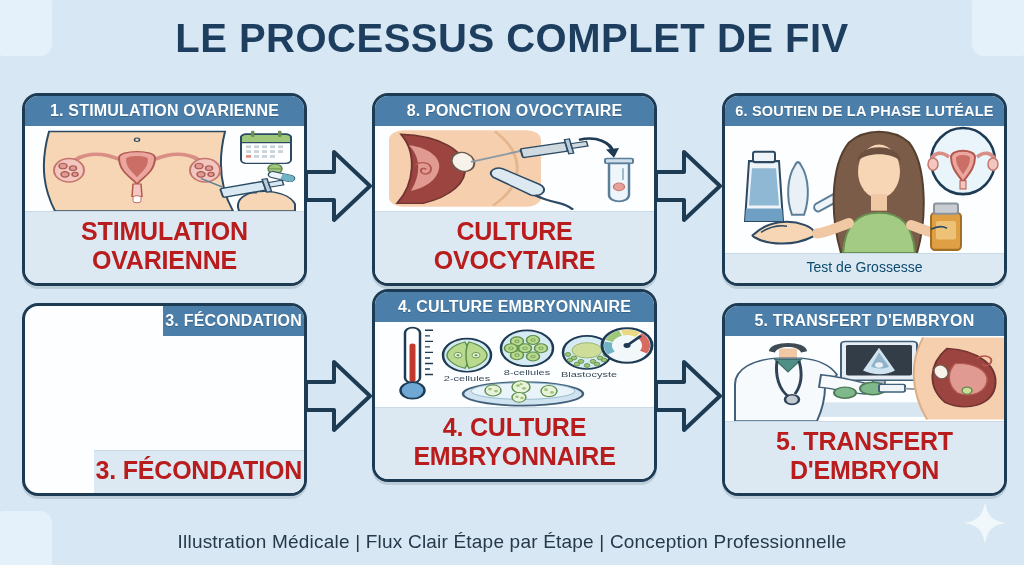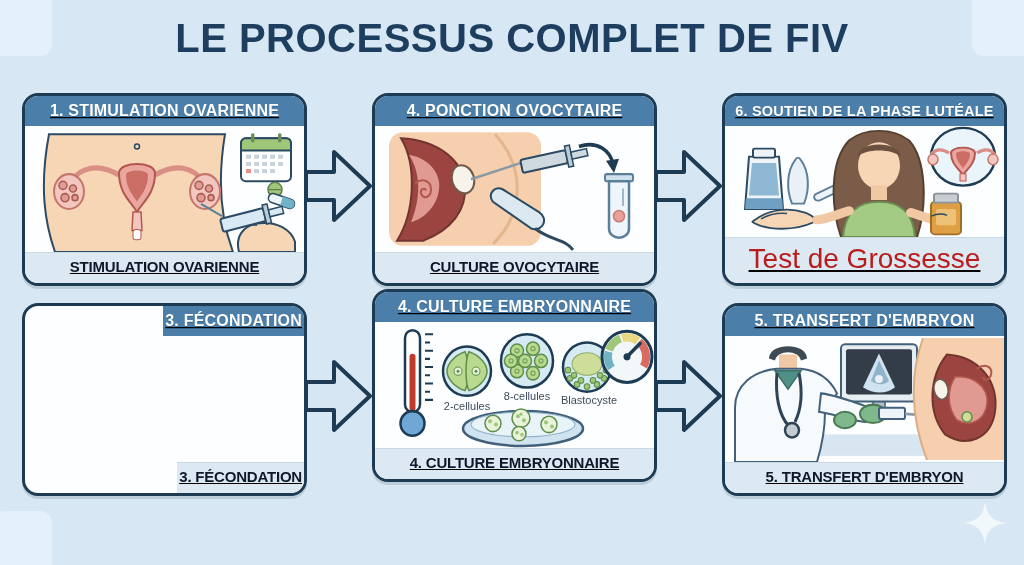--- a/index.html
+++ b/index.html
@@ -13,36 +13,35 @@
   .corner.bl{left:-8px;bottom:-10px;}
   .title{
     position:absolute;left:0;top:16px;width:100%;text-align:center;
     font-size:40px;font-weight:800;color:#1d3e5e;letter-spacing:.5px;
   }
   .panel{
     position:absolute;width:285px;height:193px;box-sizing:border-box;
     background:#fdfeff;border:3px solid #1e3b54;border-radius:16px;
     overflow:hidden;display:flex;flex-direction:column;
     box-shadow:0 3px 0 rgba(27,51,72,.14);
-    text-decoration:underline;
   }
   .panel-header{
     background:#4b7ea9;color:#ffffff;font-weight:700;font-size:16px;
     text-align:center;padding:6px 2px;letter-spacing:.2px;flex:0 0 auto;
     text-shadow:0 1px 0 rgba(20,45,66,.35);
   }
   .panel-header.hdr-sm{font-size:14.5px;padding:7px 2px;}
   .panel-body{flex:1 1 auto;position:relative;background:#fdfeff;}
   .panel-body svg{position:absolute;left:0;top:0;width:100%;height:100%;}
   .panel-caption{
-    background:#dde9f2;color:#0f172a;font-weight:700;font-size:15px;
+    background:#dde9f2;color:#b91c1c;font-weight:700;font-size:25px;
     text-align:center;padding:5px 2px 8px;border-top:1px solid #c9d9e6;
     letter-spacing:-.2px;flex:0 0 auto;
   }
-  .panel-caption.cap-plain{font-weight:400;font-size:28px;color:#b91c1c;letter-spacing:0;}
+  .panel-caption.cap-plain{font-weight:400;font-size:14px;color:#0c4a6e;letter-spacing:0;}
   .arrow{position:absolute;width:68px;height:78px;}
   .footer{
     position:absolute;left:0;top:531px;width:100%;text-align:center;
     font-size:19px;color:#25394b;letter-spacing:.2px;
   }
   .sparkle{position:absolute;left:964px;top:502px;width:42px;height:42px;}
   .stage-label{font-size:11px;fill:#3c4c5a;font-family:"Liberation Sans",sans-serif;}
 </style>
 </head>
 <body>
@@ -118,21 +117,21 @@
             <rect x="245" y="89" width="14" height="7" fill="#d9e9f3" stroke="#2c4a63" stroke-width="1.5"></rect>
           </g>
           <path d="M197,88 L176,76" stroke="#5b7f99" stroke-width="2"></path>
         </g>
       </svg>
     </div>
     <div class="panel-caption">STIMULATION OVARIENNE</div>
   </div>
 
   <div class="panel" style="left:372px;top:93px;">
-    <div class="panel-header">4. PONCTION OVOCYTAIRE</div>
+    <div class="panel-header">8. PONCTION OVOCYTAIRE</div>
     <div class="panel-body">
       <svg viewBox="0 0 279 123" preserveAspectRatio="none">
         <rect x="14" y="6" width="152" height="111" rx="14" fill="#f6cfae"></rect>
         <path d="M120,8 C150,40 150,85 118,115" stroke="#e3b68e" stroke-width="3" fill="none"></path>
         <path d="M26,12 C66,14 88,36 90,58 C92,82 76,102 48,112 L22,112 C40,84 42,38 26,12 Z" fill="#9c4540" stroke="#713431" stroke-width="2"></path>
         <path d="M34,28 C56,32 66,48 64,62 C62,78 50,90 36,94 C46,70 46,46 34,28 Z" fill="#e09a92"></path>
         <path d="M40,56 C48,50 56,54 56,62 C56,70 48,72 46,66 C45,61 50,60 51,63" stroke="#b2584f" stroke-width="2" fill="none"></path>
         <ellipse cx="88" cy="52" rx="11" ry="14" fill="#f7f2ea" stroke="#6e5a4c" stroke-width="2" transform="rotate(-18 88 52)"></ellipse>
         <line x1="96" y1="52" x2="146" y2="36" stroke="#8a99a6" stroke-width="2.5"></line>
         <g transform="rotate(-12 170 34)">
@@ -412,18 +411,19 @@
   <svg class="arrow" style="left:654px;top:147px;" viewBox="0 0 68 78">
     <polygon points="2,25 30,25 30,5 66,39 30,73 30,53 2,53" fill="#d6e7f3" stroke="#1e3b54" stroke-width="4" stroke-linejoin="round"></polygon>
   </svg>
   <svg class="arrow" style="left:304px;top:357px;" viewBox="0 0 68 78">
     <polygon points="2,25 30,25 30,5 66,39 30,73 30,53 2,53" fill="#d6e7f3" stroke="#1e3b54" stroke-width="4" stroke-linejoin="round"></polygon>
   </svg>
   <svg class="arrow" style="left:654px;top:357px;" viewBox="0 0 68 78">
     <polygon points="2,25 30,25 30,5 66,39 30,73 30,53 2,53" fill="#d6e7f3" stroke="#1e3b54" stroke-width="4" stroke-linejoin="round"></polygon>
   </svg>
 
+  <div class="footer">Illustration Médicale  |  Flux Clair Étape par Étape  |  Conception Professionnelle</div>
 
   <svg class="sparkle" viewBox="0 0 36 36">
     <path d="M18 0 C20 12 24 16 36 18 C24 20 20 24 18 36 C16 24 12 20 0 18 C12 16 16 12 18 0 Z" fill="#f4fafd" opacity="0.9"></path>
   </svg>
 
 </div>
 
 </body></html>

